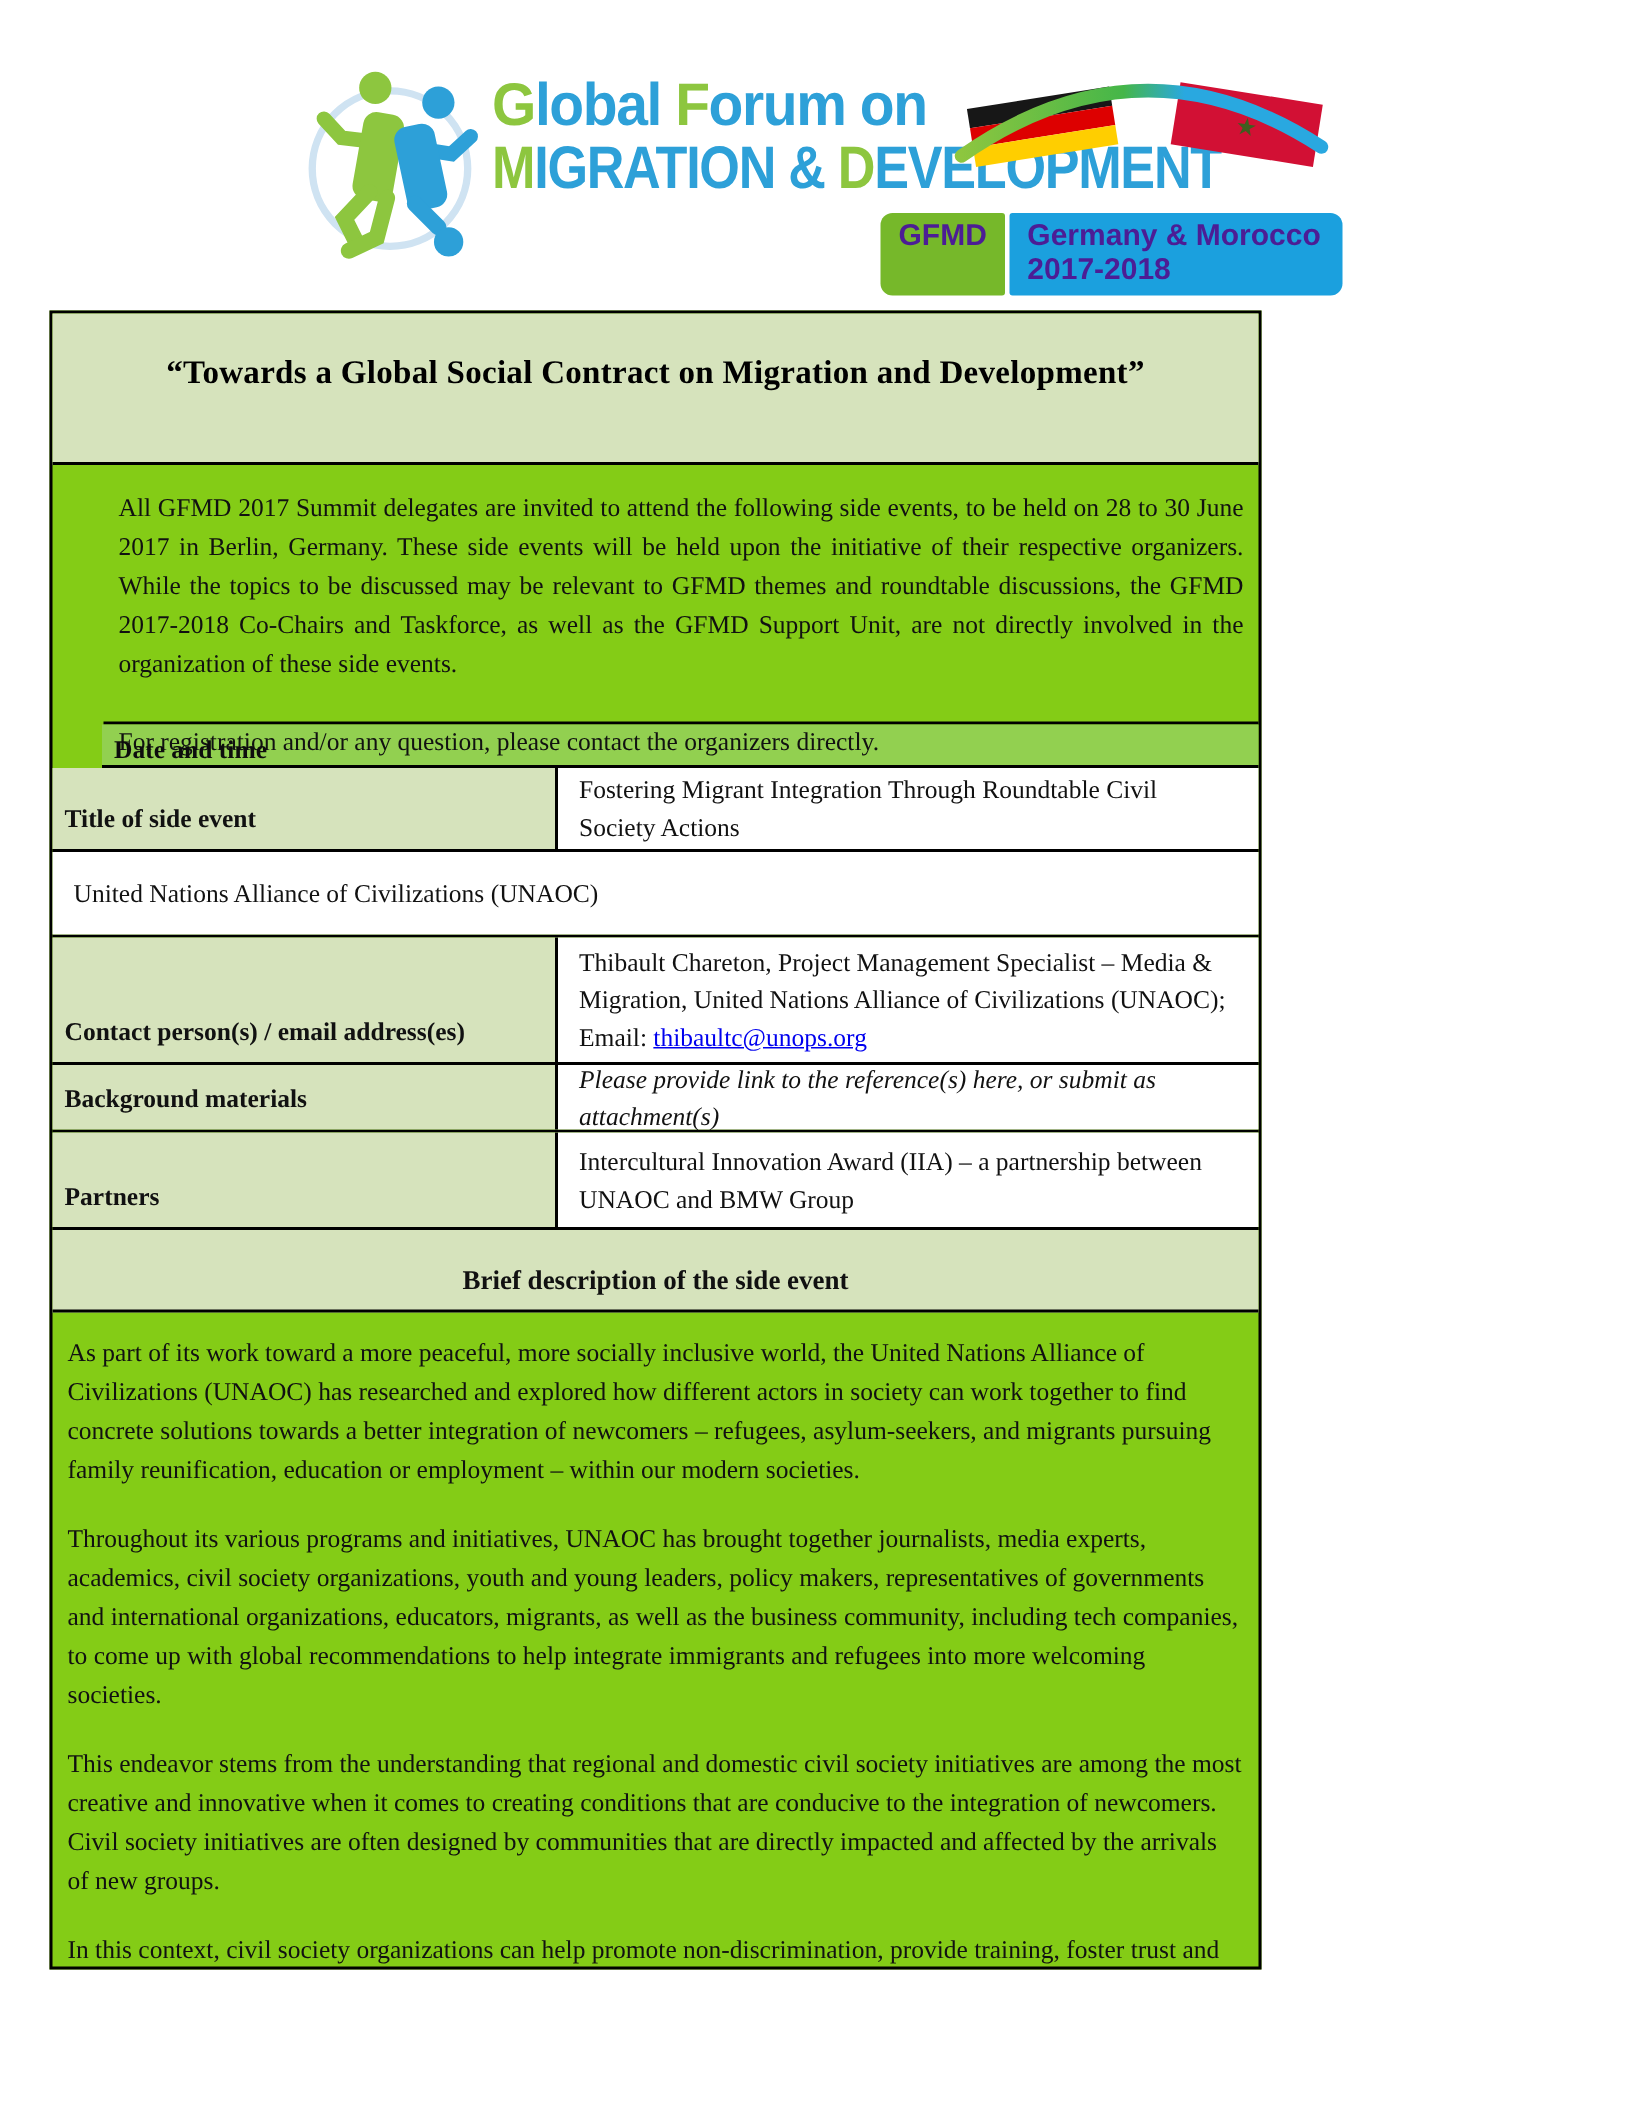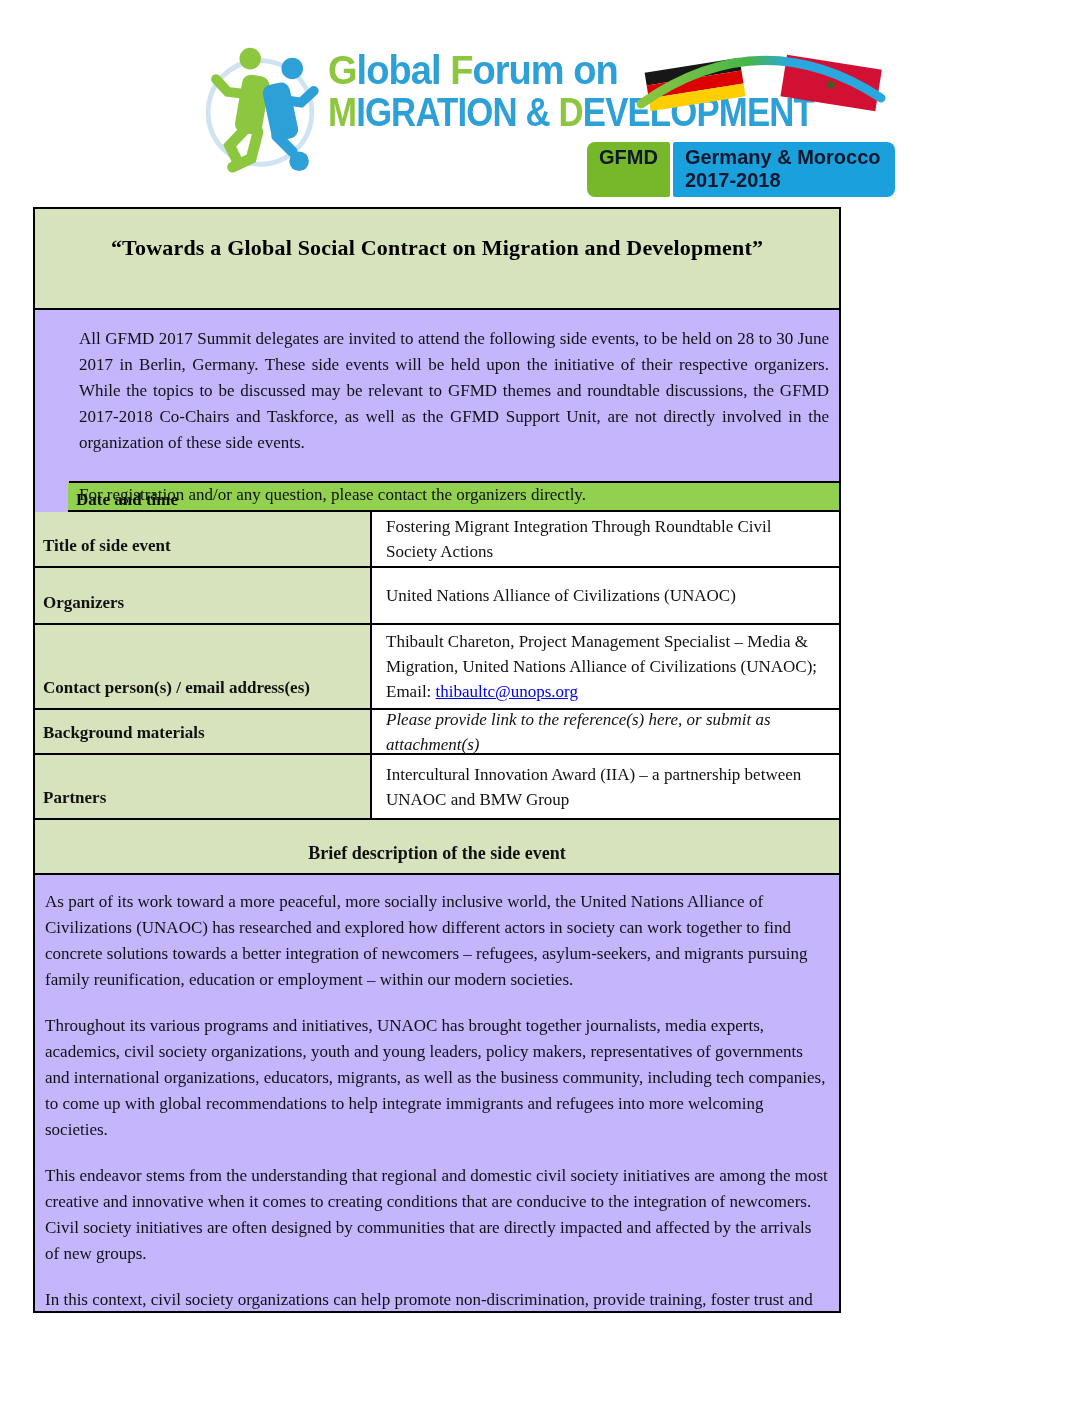--- a/index.html
+++ b/index.html
@@ -15,29 +15,29 @@
   .logo-line { position:absolute; left:133px; white-space:nowrap;
     font-family:"Liberation Sans", sans-serif; font-weight:bold; }
   .logo-line1 { top:8px; font-size:40px; letter-spacing:-1px;
     transform:scaleX(.95); transform-origin:left top; }
   .logo-line2 { top:50px; font-size:40px; letter-spacing:-1px;
     transform:scaleX(.87); transform-origin:left top; }
   .lg-green { color:#8dc63f; }
   .lg-blue  { color:#2da0d8; }
   .arc-flags { position:absolute; left:440px; top:0; width:252px; height:74px; }
   .badge { position:absolute; left:392px; top:102px; display:flex; gap:3px;
-    font-family:"Liberation Sans", sans-serif; font-weight:bold; color:#0f172a; }
+    font-family:"Liberation Sans", sans-serif; font-weight:bold; color:#4c1d95; }
   .badge-acronym { background:#76b82a; border-radius:8px 2px 2px 8px;
     padding:4px 12px 5px; font-size:20px; }
   .badge-edition { background:#1ba0de; border-radius:2px 8px 8px 2px;
     padding:4px 12px 5px; font-size:20px; }
 
   
   .doc { position:absolute; left:33px; top:207px; width:808px;
-    border:2px solid #000; background:#c4b5fd; }
+    border:2px solid #000; background:#84cc16; }
   .pale { background:#d6e3bc; }
 
   .title-row { height:101px; text-align:center; padding-top:26px;
     border-bottom:2px solid #000; }
   .title-row h1 { font-size:22px; font-weight:bold; color:#000; letter-spacing:.2px; }
 
   .intro-row { height:173px; padding:16px 10px 0; border-bottom:2px solid #000;
     font-size:17px; line-height:26px; text-align:justify;margin-left:34px; }
   .intro-row p + p { margin-top:26px; }
 
@@ -135,23 +135,20 @@
   <div class="frow h56">
     <div class="fl">
       <span>Title of side event</span>
     </div>
     <div class="fv">
       <span>Fostering Migrant Integration Through Roundtable Civil Society Actions</span>
     </div>
   </div>
 
   <div class="frow h57">
-    <div class="fl">
-      <span>Organizers</span>
-    </div>
     <div class="fv">
       <span>United Nations Alliance of Civilizations (UNAOC)</span>
     </div>
   </div>
 
   <div class="frow h85">
     <div class="fl">
       <span>Contact person(s) / email address(es)</span>
     </div>
     <div class="fv">

